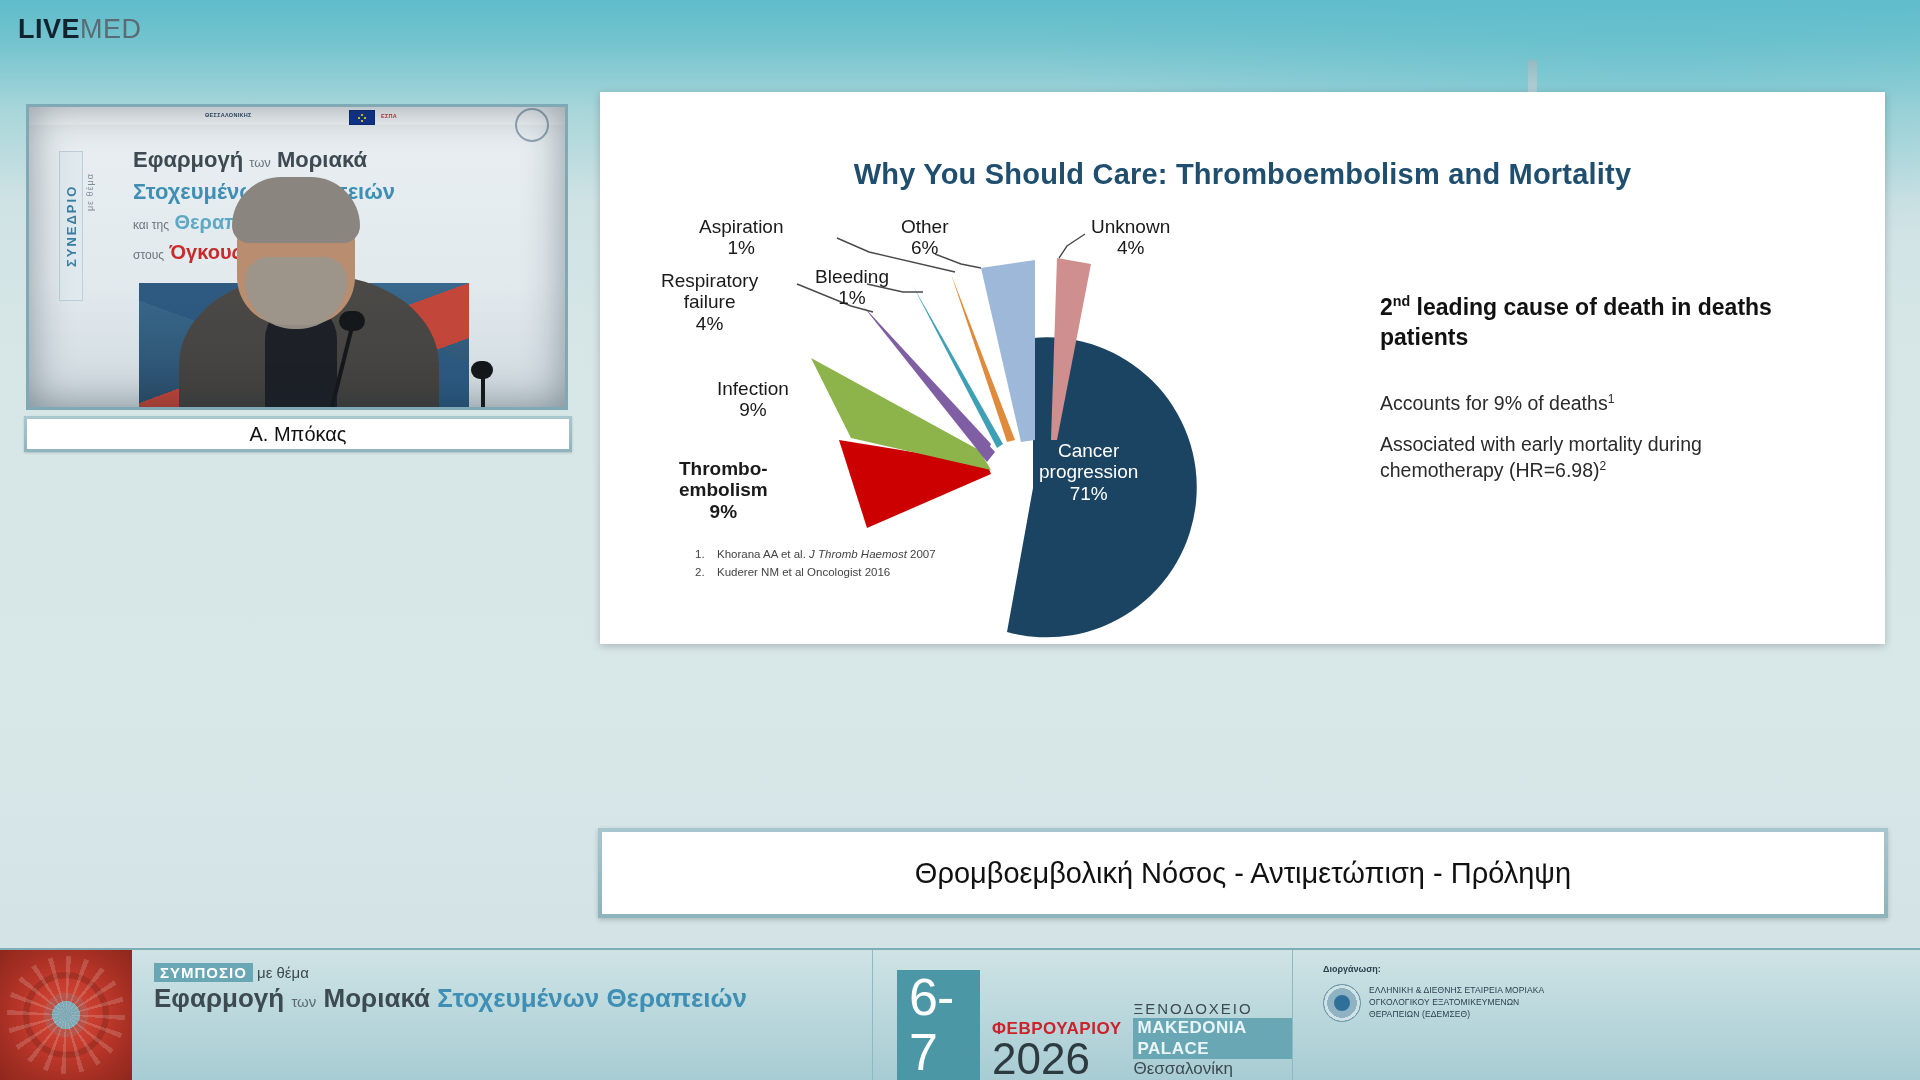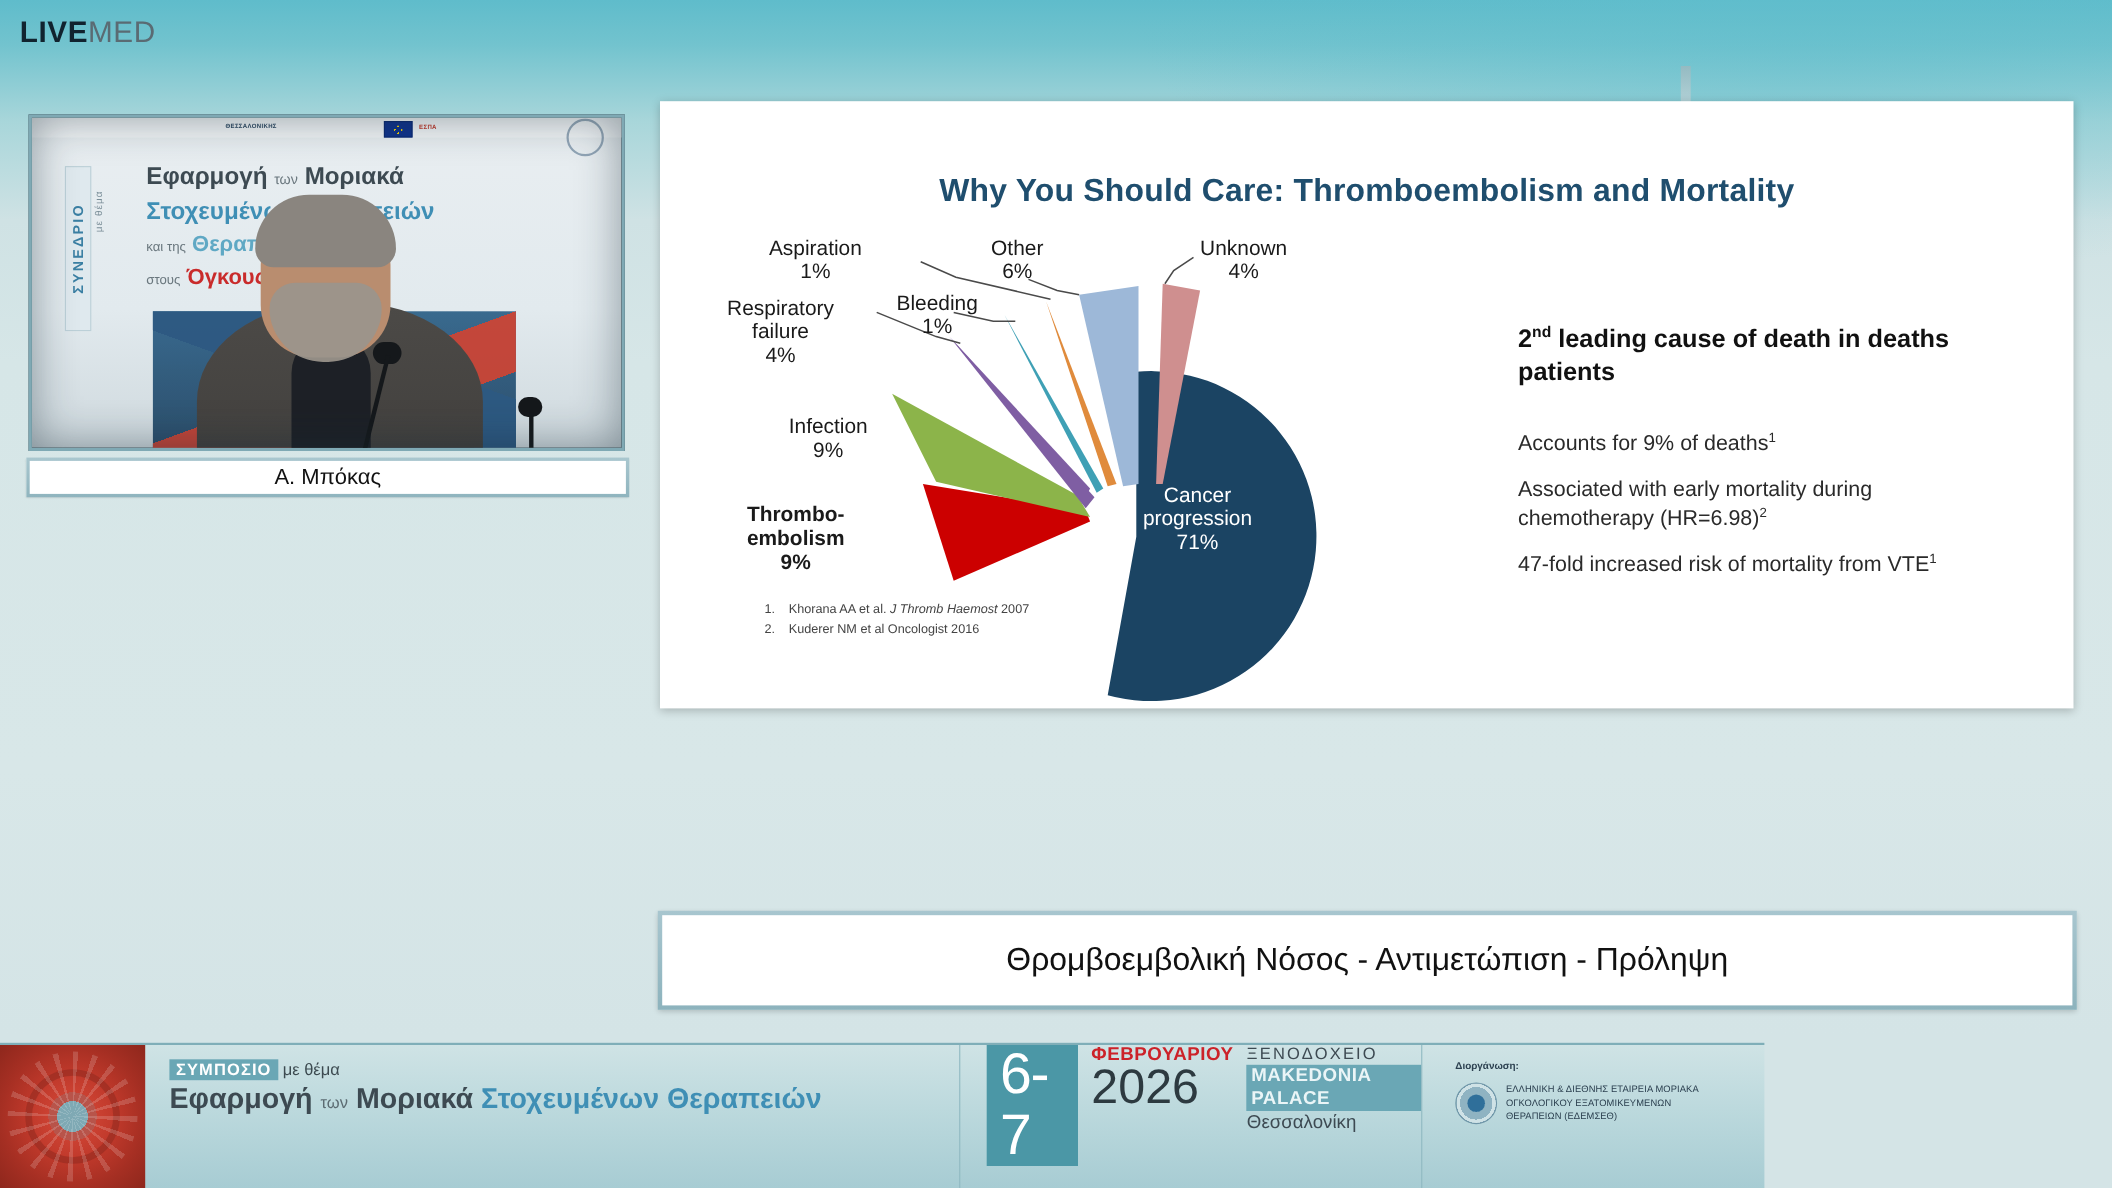--- a/index.html
+++ b/index.html
@@ -214,21 +214,21 @@
     box-shadow: 0 2px 5px rgba(0,0,0,.2);
   }
   #caption-inner {
     width:100%; height:100%; background:#fff;
     display:flex; align-items:center; justify-content:center;
     font-size: 29px; color:#111;
   }
 
   
   #footer {
-    position:absolute; left:0; bottom:0; width:1604px; height:132px;
+    position:absolute; left:0; bottom:0; width:1920px; height:132px;
     background: linear-gradient(180deg,#cfe3e5 0%, #bcd9dd 45%, #a7ccd3 100%);
     border-top: 2px solid #7faeb8;
     display:flex; align-items:stretch;
   }
   #footer-virus {
     width:132px; flex:0 0 132px;
     background: radial-gradient(circle at 50% 50%, #d94b3a 0%, #c0392b 42%, #a62f23 70%, #8e271c 100%);
     position:relative; overflow:hidden;
   }
   #footer-virus::before{
@@ -248,21 +248,21 @@
   .ft-line1 .hl {
     background:#6aa7b5; color:#fff; font-weight:700; padding:1px 6px; letter-spacing:1px; font-size:15px;
   }
   .ft-line2 { font-size:26px; font-weight:700; line-height:1.12; white-space:nowrap; }
   .ft-line3 { font-size:25px; font-weight:700; line-height:1.12; white-space:nowrap; margin-top:2px; }
   .c-dark { color:#3d4a52; } .c-blue { color:#3f8fb5; } .c-lblue { color:#67b0cb; }
   .c-red { color:#cc2229; } .sm { font-size:15px; font-weight:400; color:#5c6b72; }
 
   #footer-date {
     flex:0 0 420px; border-left:1px solid #8fb9c1;
-    display:flex; align-items:flex-start; gap:12px; padding:0 0 0 24px;
+    display:flex; align-items:flex-end; gap:12px; padding:0 0 0 24px;
   }
   #dd-num {
     background:#4b97a6; color:#fff; font-size:52px; font-weight:400;
     padding:0 12px; line-height:1.06; letter-spacing:-1px;
   }
   #dd-mid { line-height:1.02; }
   #dd-month { color:#cc2229; font-weight:700; font-size:17px; letter-spacing:.5px; }
   #dd-year { color:#2d3a40; font-size:44px; line-height:.98; }
   #dd-right { line-height:1.22; }
   #dd-hotel-l1 { font-size:15px; color:#3d4a52; letter-spacing:2px; }
@@ -406,23 +406,20 @@
 
   <div id="right-text">
     <div id="right-head">
       <span>2</span><sup>nd</sup><span> leading cause of death in deaths patients</span>
     </div>
     <div class="right-item">
       <span>Accounts for 9% of deaths</span><sup>1</sup>
     </div>
     <div class="right-item">
       <span>Associated with early mortality during chemotherapy (HR=6.98)</span><sup>2</sup>
-    </div>
-    <div class="right-item">
-      <span>47-fold increased risk of mortality from VTE</span><sup>1</sup>
     </div>
   </div>
 
   <div id="footnotes">
     <div class="fn">
       <span class="num">1.</span>
       <span><span>Khorana AA et al. </span><i>J Thromb Haemost</i><span> 2007</span></span>
     </div>
     <div class="fn">
       <span class="num">2.</span>

